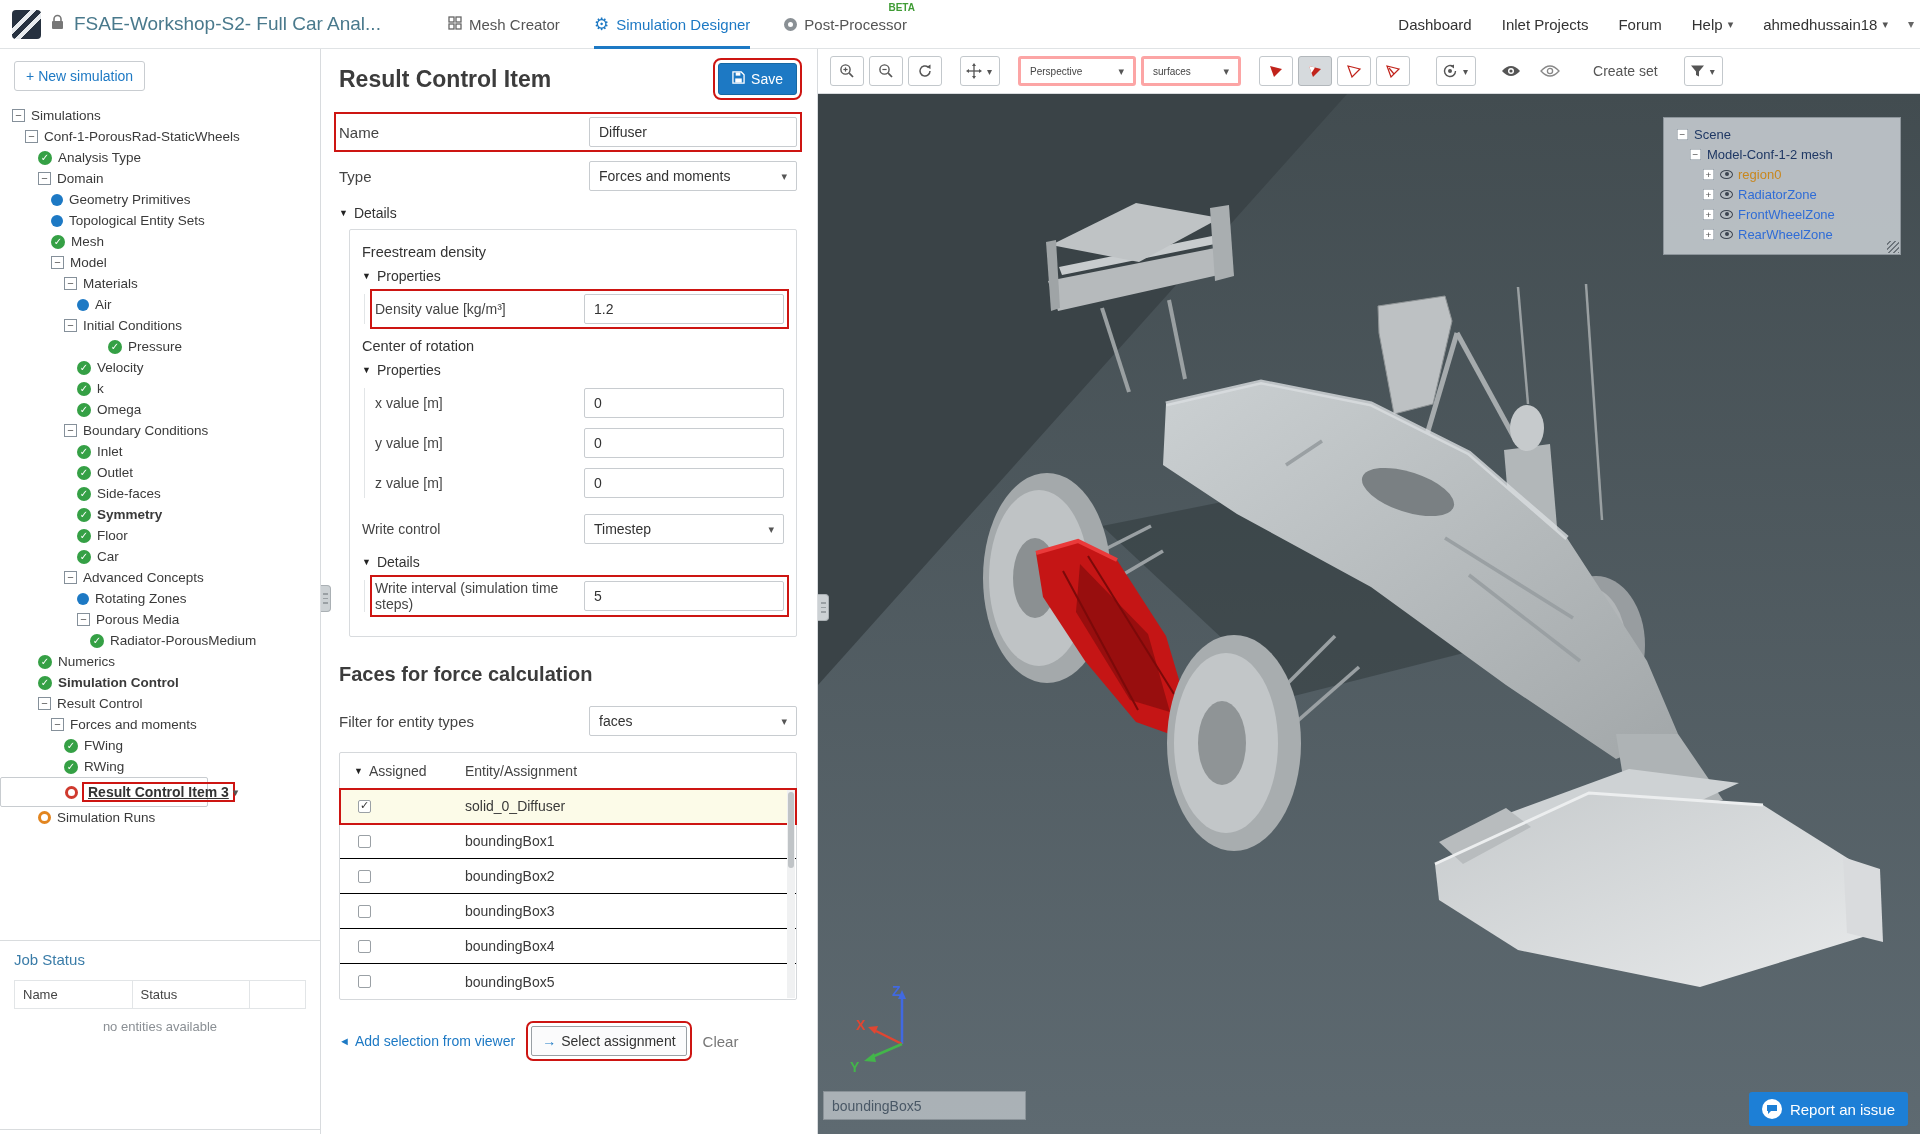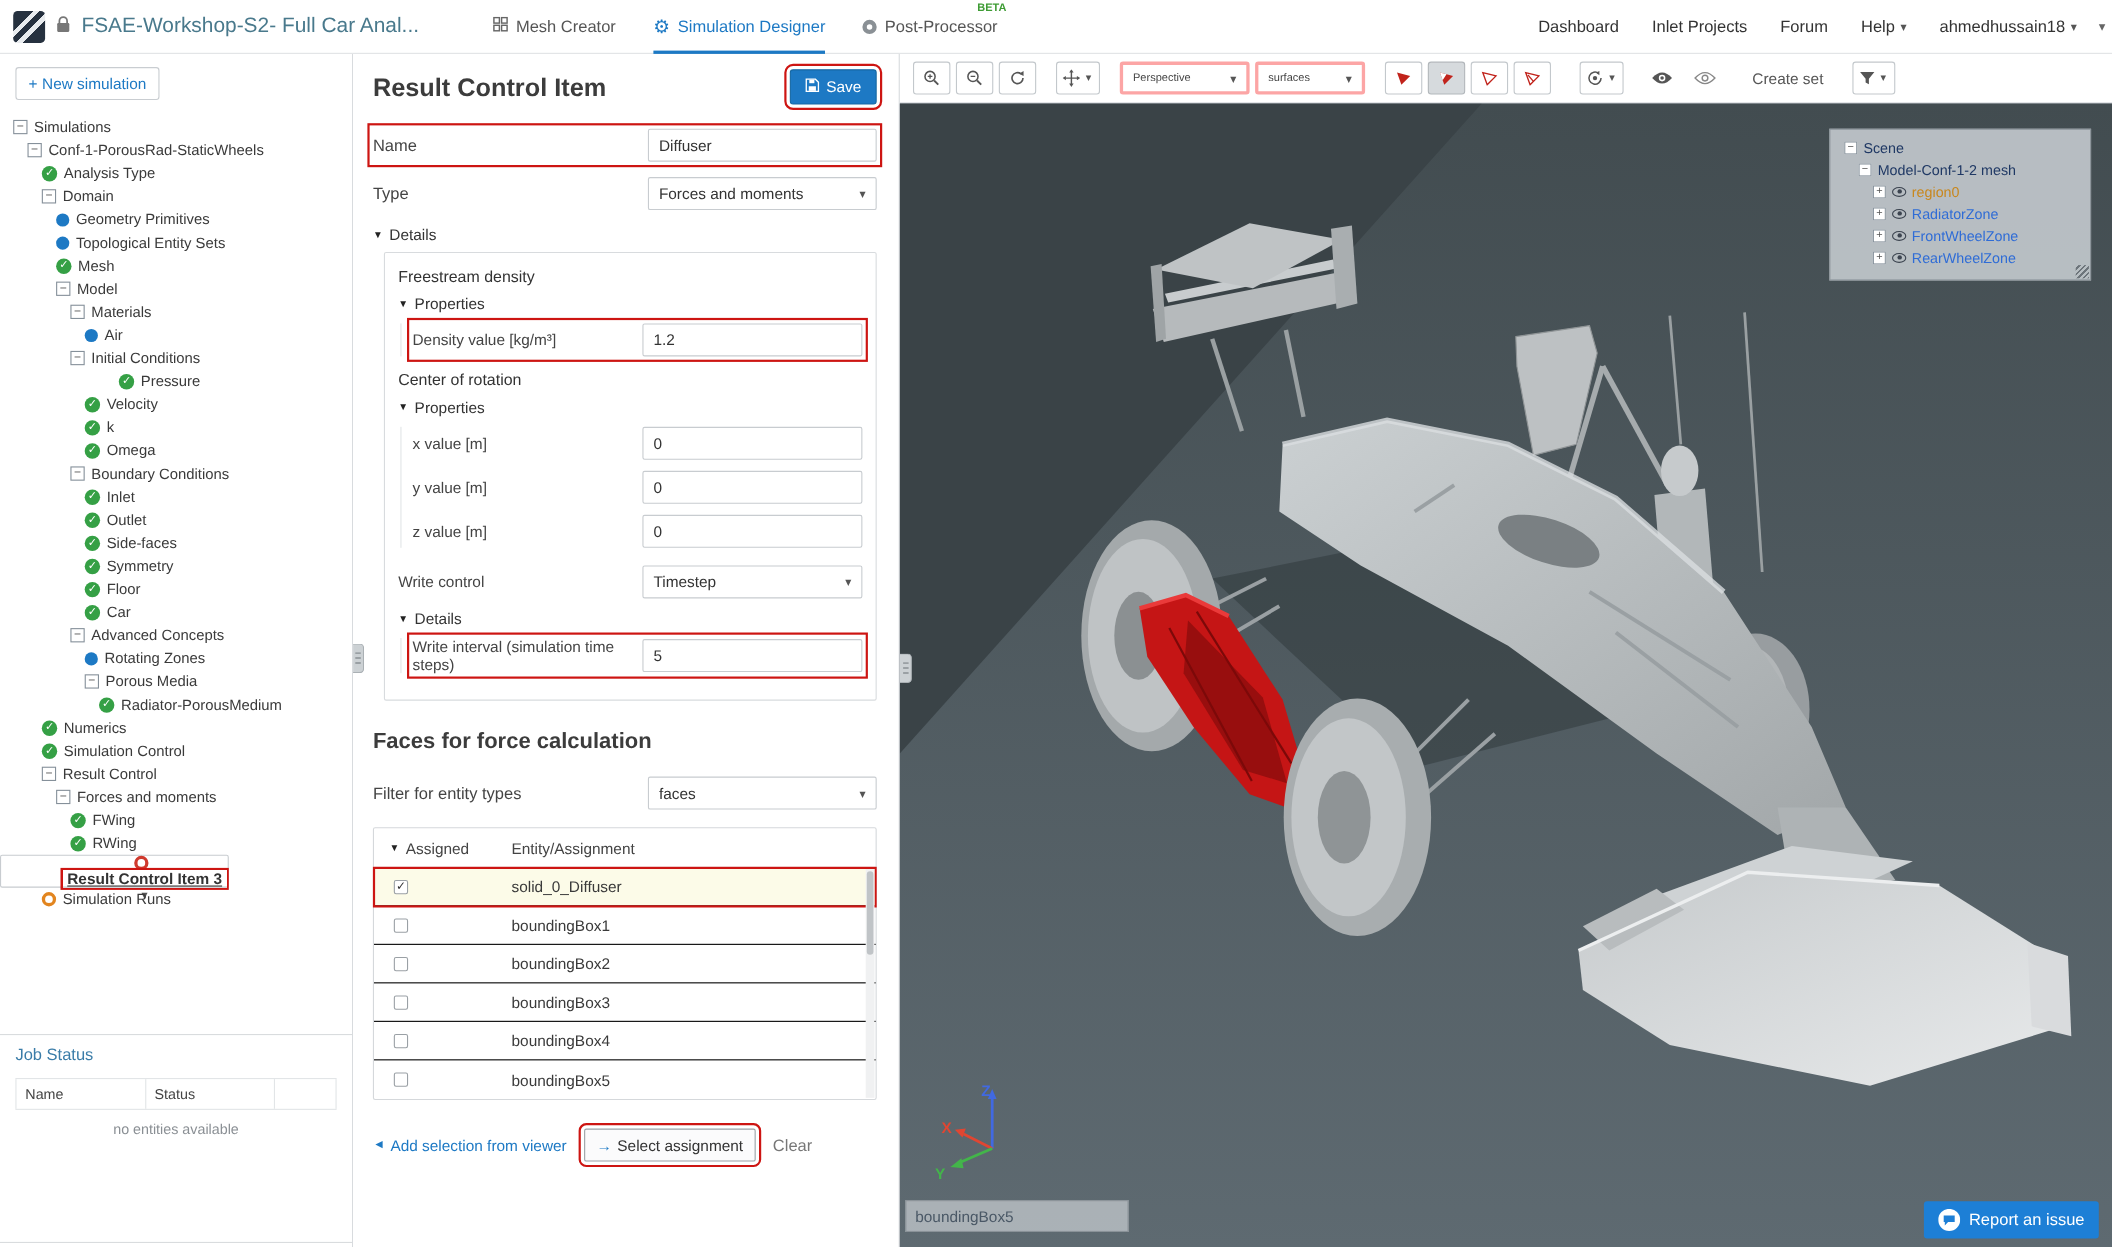--- a/index.html
+++ b/index.html
@@ -288,21 +288,21 @@
           <div class="tree-row" style="padding-left: 77px;">
             <span class="ticon" data-type="check"></span>
             <span class="tlabel">Outlet</span>
           </div>
 
           <div class="tree-row" style="padding-left: 77px;">
             <span class="ticon" data-type="check"></span>
             <span class="tlabel">Side-faces</span>
           </div>
 
-          <div class="tree-row" style="padding-left: 77px;">
+          <div class="tree-row" style="padding-left: 77px; font-weight: bold;">
             <span class="ticon" data-type="check"></span>
             <span class="tlabel">Symmetry</span>
           </div>
 
           <div class="tree-row" style="padding-left: 77px;">
             <span class="ticon" data-type="check"></span>
             <span class="tlabel">Floor</span>
           </div>
 
           <div class="tree-row" style="padding-left: 77px;">
@@ -328,46 +328,46 @@
           <div class="tree-row" style="padding-left: 90px;">
             <span class="ticon" data-type="check"></span>
             <span class="tlabel">Radiator-PorousMedium</span>
           </div>
 
           <div class="tree-row" style="padding-left: 38px;">
             <span class="ticon" data-type="check"></span>
             <span class="tlabel">Numerics</span>
           </div>
 
+          <div class="tree-row" style="padding-left: 38px; font-weight: bold;">
+            <span class="ticon" data-type="check"></span>
+            <span class="tlabel">Simulation Control</span>
+          </div>
+
           <div class="tree-row" style="padding-left: 38px;">
-            <span class="ticon" data-type="check"></span>
-            <span class="tlabel">Simulation Control</span>
-          </div>
-
-          <div class="tree-row" style="padding-left: 38px;">
             <span class="ticon" data-type="minus-box"></span>
             <span class="tlabel">Result Control</span>
           </div>
 
           <div class="tree-row" style="padding-left: 51px;">
             <span class="ticon" data-type="minus-box"></span>
             <span class="tlabel">Forces and moments</span>
           </div>
 
           <div class="tree-row" style="padding-left: 64px;">
             <span class="ticon" data-type="check"></span>
             <span class="tlabel">FWing</span>
           </div>
 
           <div class="tree-row" style="padding-left: 64px;">
             <span class="ticon" data-type="check"></span>
             <span class="tlabel">RWing</span>
           </div>
 
-          <div class="tree-row sel" style="padding-left: 64px; flex-direction: column;">
+          <div class="tree-row sel" style="padding-left: 64px;">
             <span class="ticon" data-type="red-circle"></span>
             <span class="tlabel">Result Control Item 3</span>
           </div>
 
           <div class="tree-row" style="padding-left: 38px;">
             <span class="ticon" data-type="orange-circle"></span>
             <span class="tlabel">Simulation Runs</span>
           </div>
         </div>
 

